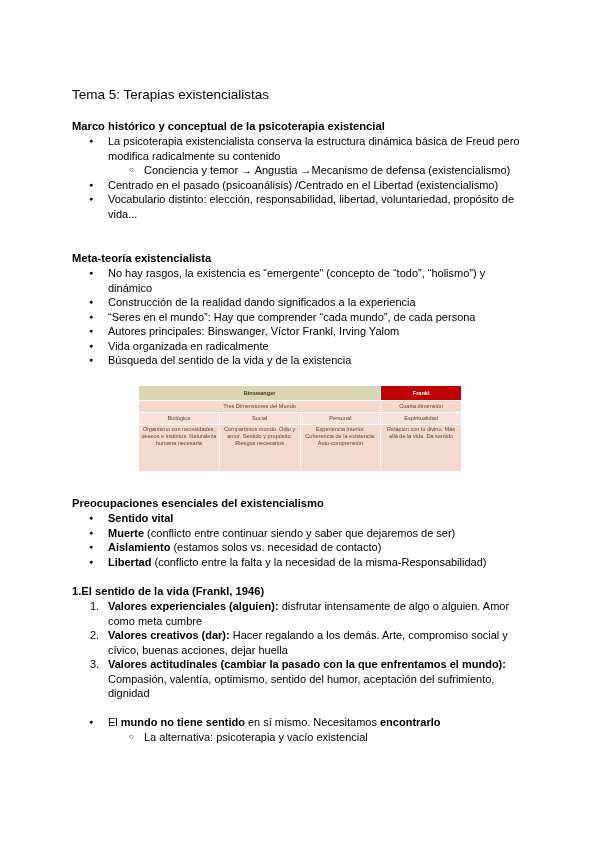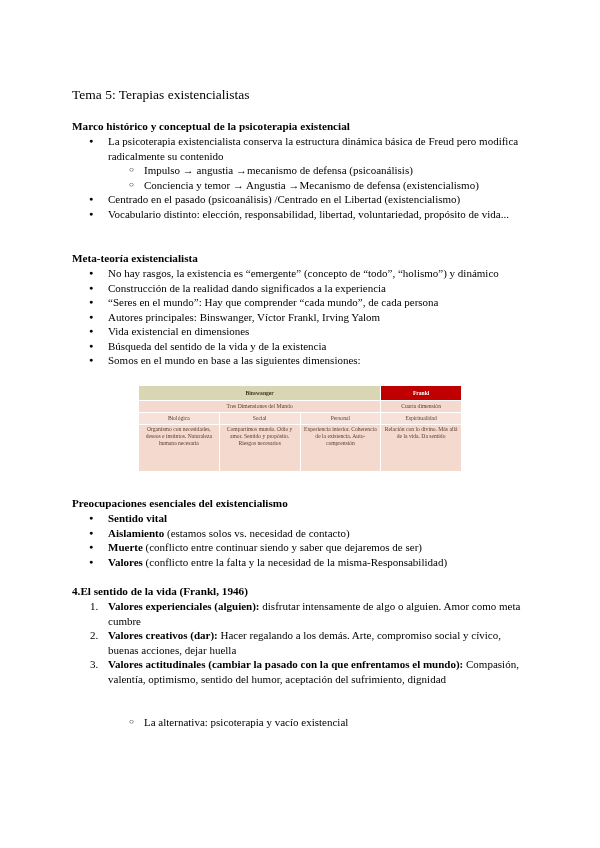--- a/index.html
+++ b/index.html
@@ -1,18 +1,18 @@
 <!DOCTYPE html>
 <html><head>
 <meta charset="utf-8">
 <style>
   html, body { margin: 0; padding: 0; background: #ffffff; }
   body { width: 600px; height: 848px; position: relative; overflow: hidden;
          font-family: "Liberation Sans", sans-serif; color: #000; }
-  .page { position: absolute; left: 0; top: 0; width: 600px; height: 592px; font-family: Liberation Serif, serif; }
+  .page { position: absolute; left: 0; top: 0; width: 600px; height: 592px; }
   .title { position: absolute; left: 72px; top: 87px; font-size: 13.5px; font-weight: normal; }
   .h { position: absolute; left: 72px; font-size: 11.2px; font-weight: bold; }
   .ul { position: absolute; left: 72px; width: 460px; margin: 0; padding: 0; list-style: none; font-size: 11px; line-height: 14.5px; }
   .ul li { position: relative; padding-left: 36px; }
   .ul li::before { content: "\25CF"; position: absolute; left: 17px; top: 0; font-size: 7px; line-height: 14.5px; }
   .ul li.sub { padding-left: 72px; }
   .ul li.sub::before { content: "\25CB"; left: 57px; font-size: 8px; }
   .ul li.num::before { content: attr(data-n); left: 18px; font-size: 11px; }
   b { font-weight: bold; text-align: center; }
   table.dims { position: absolute; left: 138px; top: 385px; width: 324px; border-collapse: collapse;
@@ -27,35 +27,33 @@
 </head>
 <body>
 
 <div class="page">
 
   <div class="title">Tema 5: Terapias existencialistas</div>
 
   <div class="h" style="top:120px">Marco histórico y conceptual de la psicoterapia existencial</div>
   <ul class="ul" style="top:134px">
     <li>La psicoterapia existencialista conserva la estructura dinámica básica de Freud pero modifica radicalmente su contenido</li>
-    <li class="sub">Impulso → angustia  →mecanismo de defensa (psicoanálisis)</li>
     <li class="sub">Conciencia y temor → Angustia →Mecanismo de defensa (existencialismo)</li>
     <li>Centrado en el pasado (psicoanálisis) /Centrado en el Libertad (existencialismo)</li>
     <li>Vocabulario distinto: elección, responsabilidad, libertad, voluntariedad, propósito de vida...</li>
   </ul>
 
   <div class="h" style="top:252px">Meta-teoría existencialista</div>
   <ul class="ul" style="top:266px">
     <li>No hay rasgos, la existencia es “emergente” (concepto de “todo”, “holismo”) y dinámico</li>
     <li>Construcción de la realidad dando significados a la experiencia</li>
     <li>“Seres en el mundo”: Hay que comprender “cada mundo”, de cada persona</li>
     <li>Autores principales: Binswanger, Víctor Frankl, Irving Yalom</li>
-    <li>Vida existencial en dimensiones</li>
+    <li>Vida organizada en radicalmente</li>
     <li>Búsqueda del sentido de la vida y de la existencia</li>
-    <li>Somos en el mundo en base a las siguientes dimensiones:</li>
   </ul>
 
   <table class="dims">
     <tbody>
         <tr>
       <td class="bh" colspan="3">Binswanger</td>
       <td class="fh">Frankl</td>
     </tr>
     <tr>
       <td class="sh" colspan="3">Tres Dimensiones del Mundo</td>
@@ -72,29 +70,30 @@
       <td class="cb">Compartimos mundo. Odio y amor. Sentido y propósito. Riesgos necesarios</td>
       <td class="cb">Experiencia interior. Coherencia de la existencia. Auto-comprensión</td>
       <td class="cb">Relación con lo divino. Más allá de la vida. Da sentido</td>
     </tr>
   </tbody>
     </table>
 
   <div class="h" style="top:497px">Preocupaciones esenciales del existencialismo</div>
   <ul class="ul" style="top:511px">
     <li><b>Sentido vital</b><span></span></li>
+    <li><b>Muerte</b><span> (conflicto entre continuar siendo y saber que dejaremos de ser)</span></li>
     <li><b>Aislamiento</b><span> (estamos solos vs. necesidad de contacto)</span></li>
-    <li><b>Muerte</b><span> (conflicto entre continuar siendo y saber que dejaremos de ser)</span></li>
-    <li><b>Valores</b><span> (conflicto entre la falta y la necesidad de la misma-Responsabilidad)</span></li>
+    <li><b>Libertad</b><span> (conflicto entre la falta y la necesidad de la misma-Responsabilidad)</span></li>
   </ul>
 
-  <div class="h" style="top:585px">4.El sentido de la vida (Frankl, 1946)</div>
+  <div class="h" style="top:585px">1.El sentido de la vida (Frankl, 1946)</div>
   <ul class="ul" style="top:599px">
     <li class="num" data-n="1."><b>Valores experienciales (alguien):</b><span> disfrutar intensamente de algo o alguien. Amor como meta cumbre</span></li>
     <li class="num" data-n="2."><b>Valores creativos (dar):</b><span> Hacer regalando a los demás. Arte, compromiso social y cívico, buenas acciones, dejar huella</span></li>
     <li class="num" data-n="3."><b>Valores actitudinales (cambiar la pasado con la que enfrentamos el mundo):</b><span> Compasión, valentía, optimismo, sentido del humor, aceptación del sufrimiento, dignidad</span></li>
   </ul>
 
   <ul class="ul" style="top:715px">
+    <li><span>El </span><b>mundo no tiene sentido</b><span> en sí mismo. Necesitamos </span><b>encontrarlo</b></li>
     <li class="sub">La alternativa: psicoterapia y vacío existencial</li>
   </ul>
 
 </div>
 
 </body></html>

